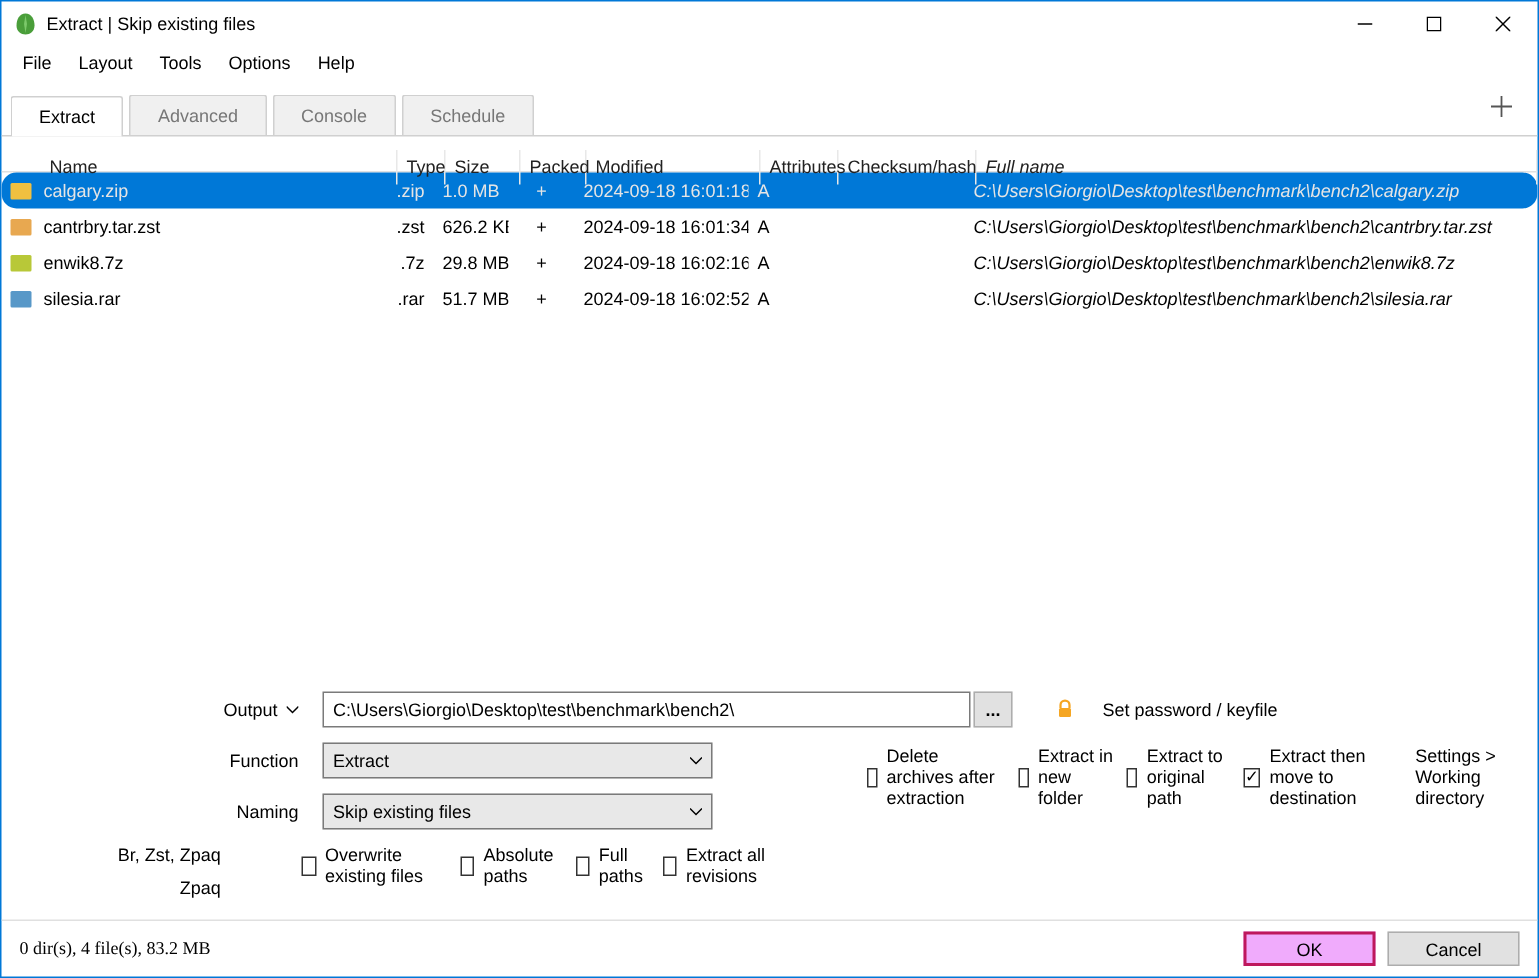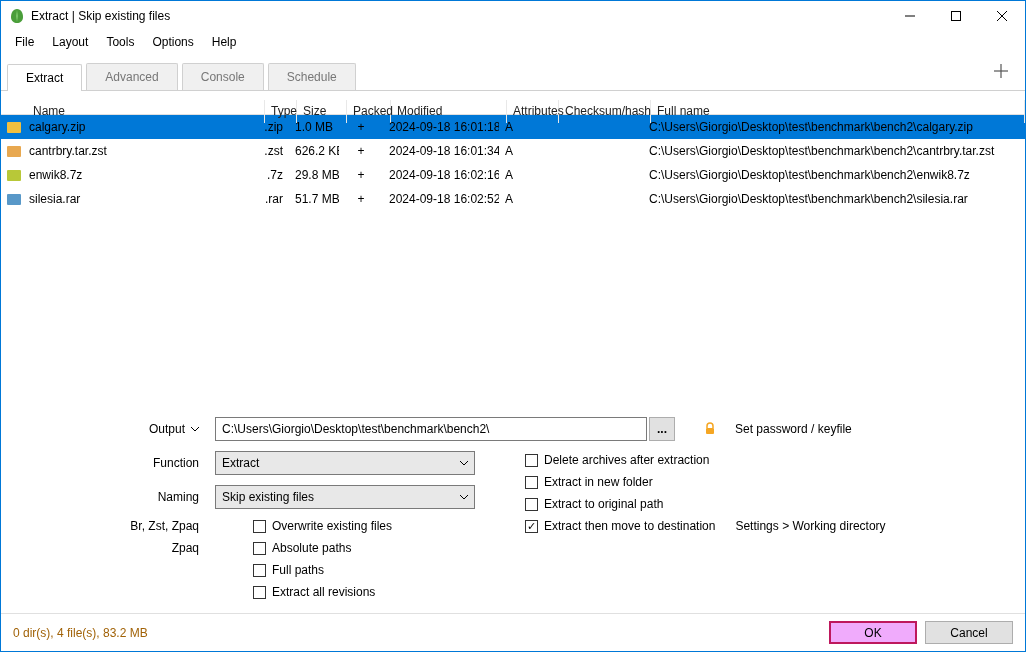--- a/index.html
+++ b/index.html
@@ -17,53 +17,53 @@
 
 .tabstrip { display: flex; align-items: flex-end; padding: 6px 6px 0 6px; border-bottom: 1px solid #d0d0d0; position: relative; }
 .tab { padding: 6px 18px; border: 1px solid #d0d0d0; border-bottom: none; margin-right: 4px; background: #f0f0f0; color: #777; border-radius: 2px 2px 0 0; position: relative; }
 .tab.active { background: #fff; color: #000; z-index: 2; top: 1px; }
 .tab-add { margin-left: auto; padding: 4px 10px 8px; }
 
 .grid { border-top: none; }
 .grid-header { display: flex; border-bottom: 1px solid #e0e0e0; height: 24px; align-items: center; padding-left: 26px; color: #222; }
 .grid-header .col { border-right: 1px solid #e8e8e8; height: 100%; display: flex; align-items: center; padding: 0 6px; margin-top: 17px; }
 .grid-row { display: flex; height: 24px; align-items: center; padding-left: 4px; }
-.grid-row.selected { background: #0078d7; color: #000000; }
+.grid-row.selected { background: #0078d7; color: #e5e5e5; border-radius: 10px; }
 .grid-row .icon { width: 18px; display: flex; justify-content: center; }
 .grid-row .cell { padding: 0 6px; overflow: hidden; white-space: nowrap; }
 
 .col-name { width: 238px; }
 .col-type { width: 32px; text-align: right; }
 .col-size { width: 50px; text-align: right; }
 .col-packed { width: 44px; text-align: center; }
 .col-modified { width: 116px; }
 .col-attr { width: 52px; }
 .col-chk { width: 92px; }
-.col-full { flex: 1; }
+.col-full { flex: 1; font-style: italic; }
 
 .form-area { padding: 14px 14px 4px 14px; }
 .form-row { display: flex; align-items: center; margin-bottom: 10px; }
 .form-label { width: 200px; text-align: right; padding-right: 16px; }
 .form-label.indent { width: 200px; }
 
 .output-box { display: flex; align-items: center; gap: 2px; width: 460px; }
 .input-text { flex: 1; height: 24px; border: 1px solid #7a7a7a; padding: 0 6px; background: #fff; }
 .browse-btn { width: 26px; height: 24px; border: 1px solid #adadad; background: #e1e1e1; font-weight: bold; }
 .pw-link { margin-left: 28px; display: flex; align-items: center; gap: 18px; color: #000; }
 
 .combo { width: 260px; height: 24px; border: 1px solid #7a7a7a; background: #e8e8e8; display: flex; align-items: center; padding: 0 6px; justify-content: space-between; }
 .combo-arrow svg { width: 8px; height: 8px; }
-.opts-col { display: flex; flex-direction: column; gap: 8px; }
+.opts-col { display: flex; flex-direction: row; gap: 8px; }
 .chk { display: flex; align-items: center; gap: 6px; }
 .chk .box { width: 13px; height: 13px; border: 1px solid #333; display: flex; align-items: center; justify-content: center; background: #fff; }
 .chk .box.checked::after { content: "✓"; font-size: 11px; line-height: 1; color: #000; }
 .link { color: #000000; }
 
 .statusbar { margin-top: auto; height: 38px; border-top: 1px solid #e0e0e0; display: flex; align-items: center; padding: 0 12px; }
-.status-text { color: #a16207; flex: 1; }
+.status-text { color: #000000; flex: 1; font-family: Liberation Serif, serif; }
 .std-btn { width: 88px; height: 23px; border: 1px solid #adadad; background: #e1e1e1; margin-left: 8px; }
 .std-btn.default { border: 2px solid #be185d; background: #f0abfc; }
 
 .file-icon { width: 14px; height: 11px; border-radius: 1px; }
 </style>
 </head>
 <body>
 
 <div class="titlebar">
   <svg class="app-icon" viewBox="0 0 16 16">

